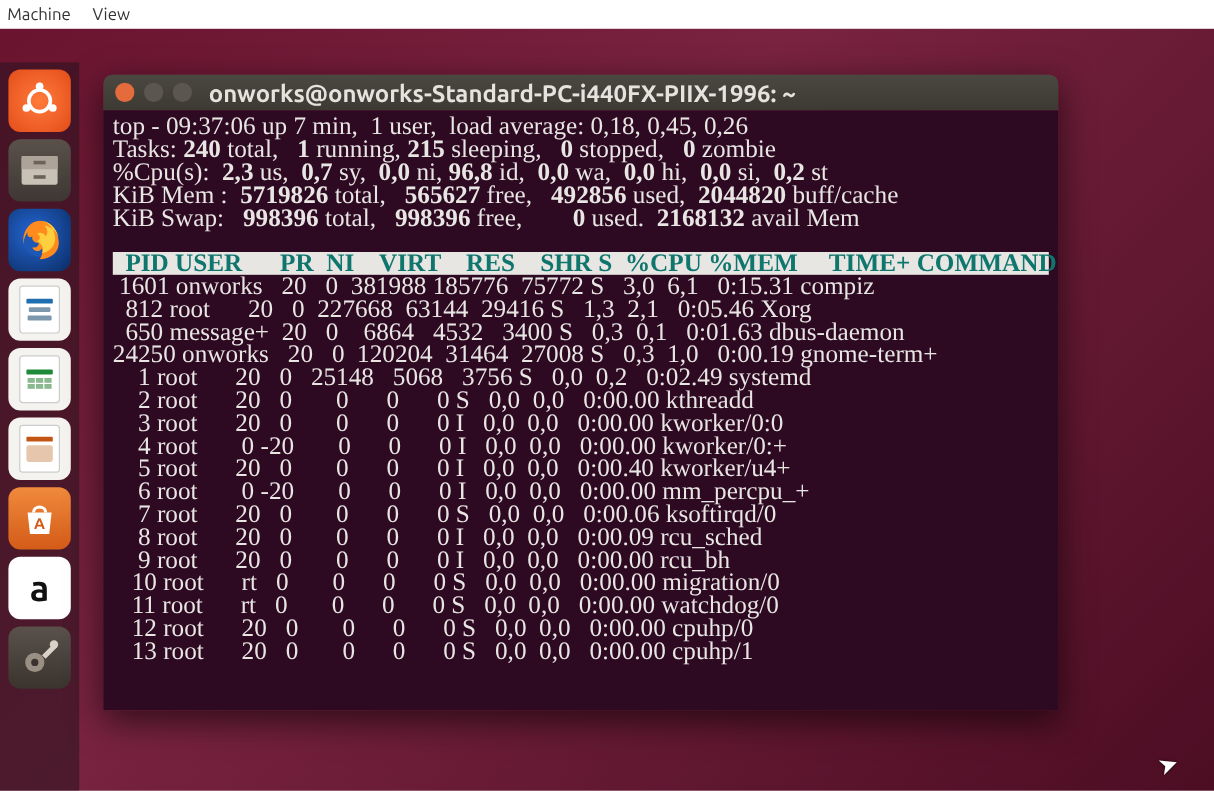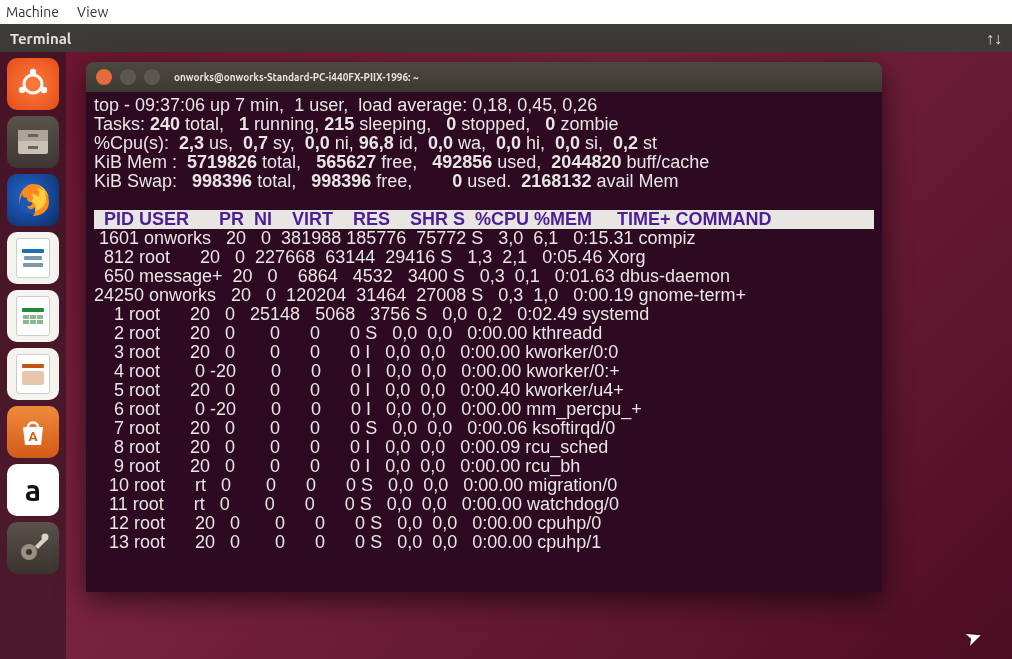--- a/index.html
+++ b/index.html
@@ -98,35 +98,35 @@
     padding: 0 10px;
     gap: 8px;
   }
   .win-btn {
     width: 16px;height:16px;border-radius:50%;
     display:inline-block;
   }
   .win-close{background:#e46c3c;}
   .win-min{background:#5b564f;}
   .win-max{background:#5b564f;}
-  .titlebar .wtitle{color:#e6e3dd;font-weight:bold;font-size:10px;margin-left:6px;}
+  .titlebar .wtitle{color:#e6e3dd;font-weight:bold;font-size:20px;margin-left:6px;}
 
   .term-body {
     background:#2d0922;
     color:#e8e6e3;
-    font-family: Liberation Sans, sans-serif;
-    font-size:18px;
+    font-family: Liberation Serif, serif;
+    font-size:21px;
     line-height:19px;
     white-space:pre;
     padding:4px 8px 8px 8px;
     min-height:500px;
   }
   .hdr-row{
     background:#e8e6e3;
-    color:#4c1d95;
+    color:#0f766e;
     display:inline-block;
     width:100%;
   }
   .bold{font-weight:bold;}
 
   .cursor-arrow{
     position:absolute;
     right:30px;
     bottom:10px;
     font-size:20px;
@@ -138,26 +138,20 @@
 </head>
 <body>
 
 <div class="host-menubar">
   <span>Machine</span>
   <span>View</span>
 </div>
 
 <div class="desktop">
 
-  <div class="top-panel">
-    <span class="title">Terminal</span>
-    <span class="sys-icons">
-      <span>↑↓</span>
-    </span>
-  </div>
 
   <div class="launcher">
     <div class="item ubuntu">
       <svg width="34" height="34" viewBox="0 0 34 34">
         <circle cx="17" cy="17" r="9" fill="none" stroke="#fff" stroke-width="3"></circle>
         <circle cx="17" cy="5" r="3.2" fill="#fff"></circle>
         <circle cx="6" cy="23" r="3.2" fill="#fff"></circle>
         <circle cx="28" cy="23" r="3.2" fill="#fff"></circle>
       </svg>
     </div>

